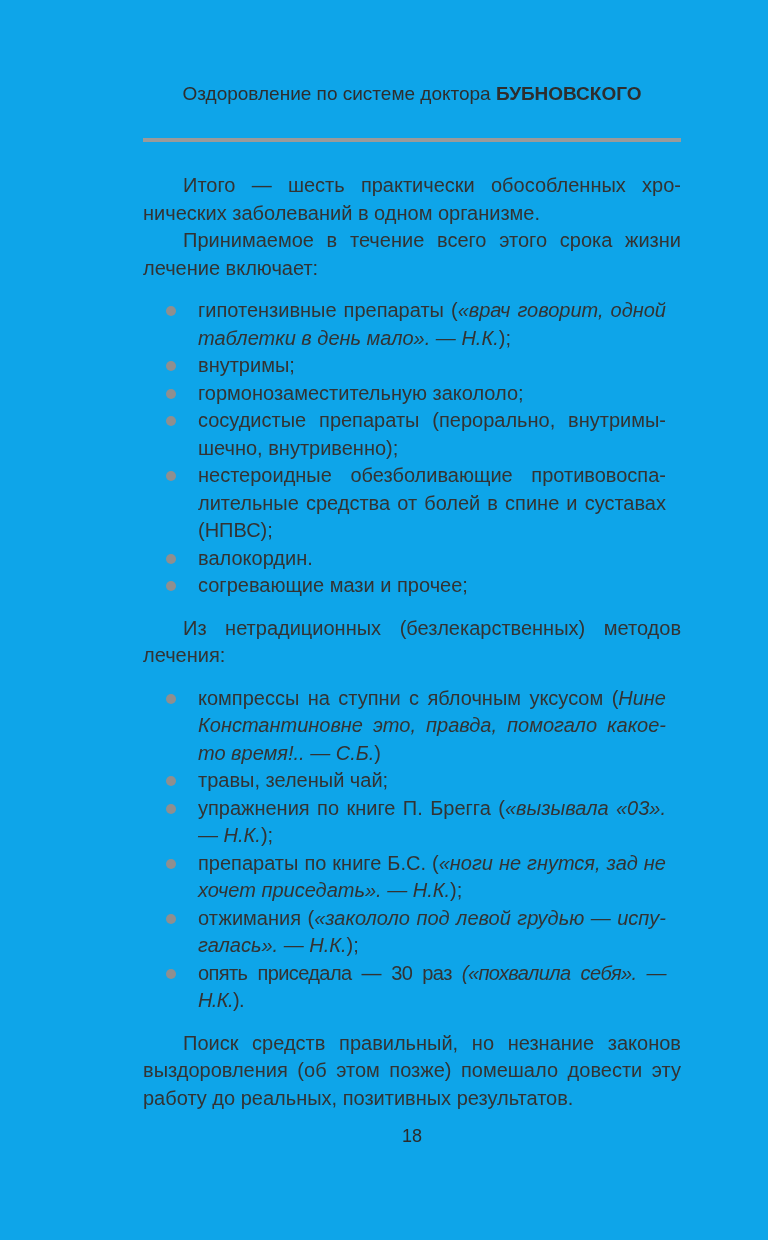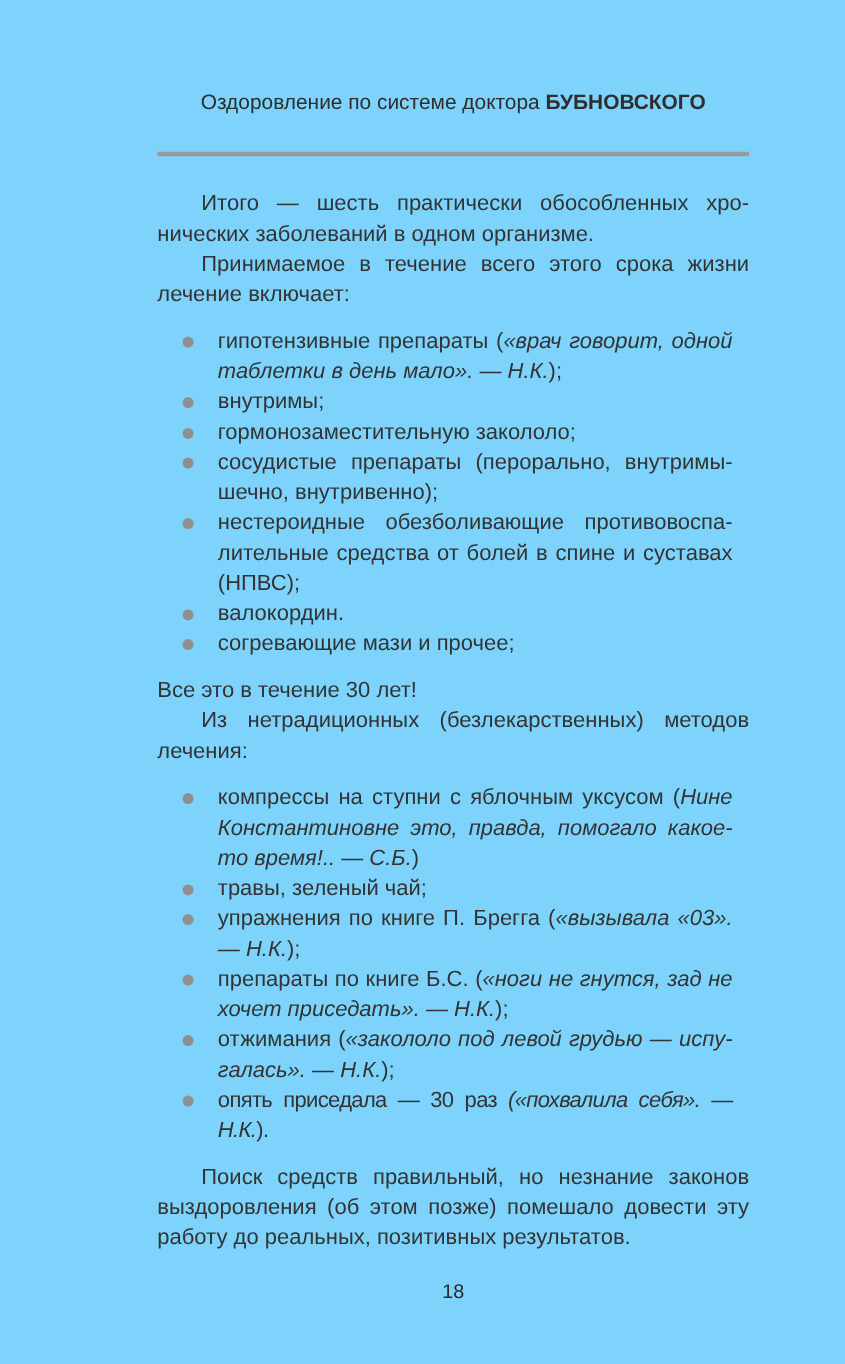--- a/index.html
+++ b/index.html
@@ -4,21 +4,21 @@
 <style>
   html, body {
     margin: 0;
     padding: 0;
     background: #ffffff;
   }
   .page {
     position: relative;
     width: 768px;
     height: 1240px;
-    background: #7dd3fc;
+    background: #0ea5e9;
     font-family: "Liberation Sans", sans-serif;
     color: #333333;
     overflow: hidden;
   }
   .running-head {
     position: absolute;
     top: 83px;
     left: 143px;
     width: 538px;
     text-align: center;
@@ -68,21 +68,21 @@
     background: #8f8f8f;
   }
   ul.blist.alt li:last-child { letter-spacing: -0.6px; }
   .it { font-style: italic; }
   .summary-line {
     padding-left: 40px;
     text-align: left;
   }
   .folio {
     position: absolute;
-    top: 1164px;
+    top: 1126px;
     left: 143px;
     width: 538px;
     text-align: center;
     font-size: 18px;
     color: #2b2b2b;
   }
 </style>
 </head>
 <body>
 
@@ -101,21 +101,20 @@
     <ul class="blist">
         <li><span class="marker"></span><span>гипотензивные препараты (</span><span class="it">«врач говорит, одной таблетки в день мало». — Н.К.</span><span>);</span></li>
         <li><span class="marker"></span><span>внутримы;</span></li>
         <li><span class="marker"></span><span>гормонозаместительную закололо;</span></li>
         <li><span class="marker"></span><span>сосудистые препараты (перорально, внутримы­шечно, внутривенно);</span></li>
         <li><span class="marker"></span><span>нестероидные обезболивающие противовоспа­лительные средства от болей в спине и суставах (НПВС);</span></li>
         <li><span class="marker"></span><span>валокордин.</span></li>
         <li><span class="marker"></span><span>согревающие мази и прочее;</span></li>
       </ul>
 
-    <p class="para summary-line">Все это в течение 30 лет!</p>
 
     <p class="para indent gap-above"><span>Из нетрадиционных (безлекарственных) методов лечения:</span></p>
 
     <ul class="blist alt">
         <li><span class="marker"></span><span>компрессы на ступни с яблочным уксусом (</span><span class="it">Нине Константиновне это, правда, помогало какое-то время!.. — С.Б.</span><span>)</span></li>
         <li><span class="marker"></span><span>травы, зеленый чай;</span></li>
         <li><span class="marker"></span><span>упражнения по книге П. Брегга (</span><span class="it">«вызывала «03». — Н.К.</span><span>);</span></li>
         <li><span class="marker"></span><span>препараты по книге Б.С. (</span><span class="it">«ноги не гнутся, зад не хочет приседать». — Н.К.</span><span>);</span></li>
         <li><span class="marker"></span><span>отжимания (</span><span class="it">«закололо под левой грудью — испу­галась». — Н.К.</span><span>);</span></li>
         <li><span class="marker"></span><span>опять приседала — 30 раз </span><span class="it">(«похвалила себя». — Н.К.</span><span>).</span></li>

